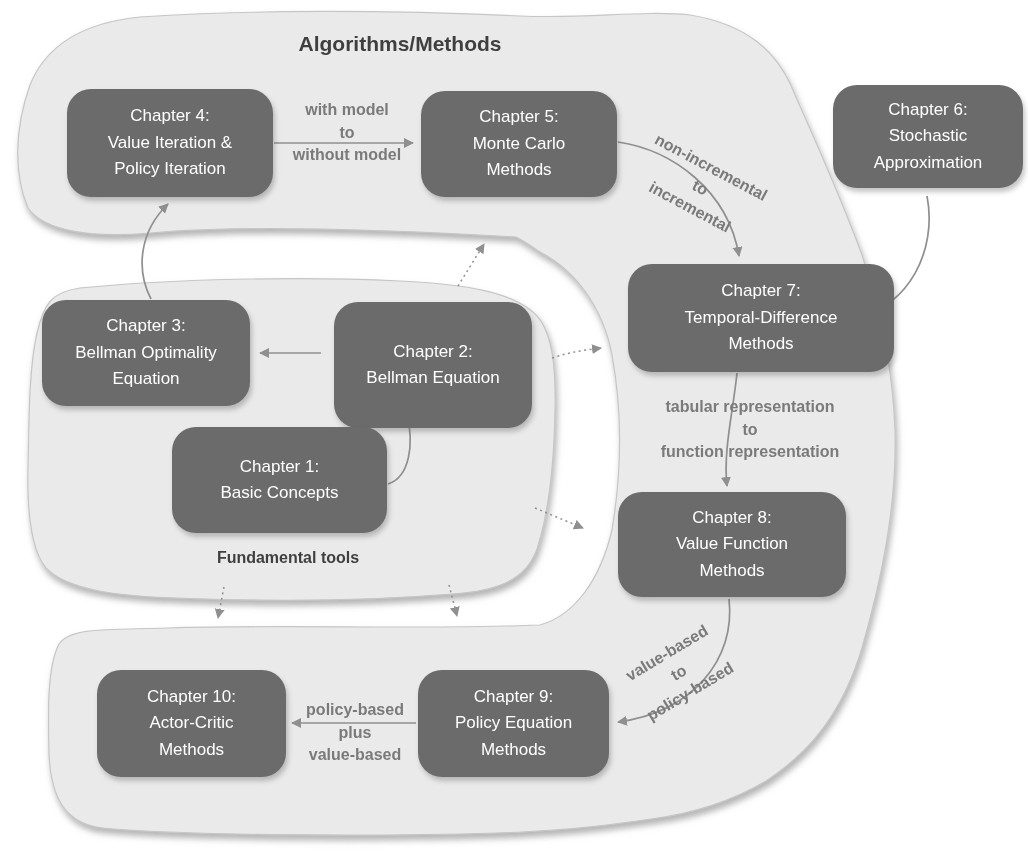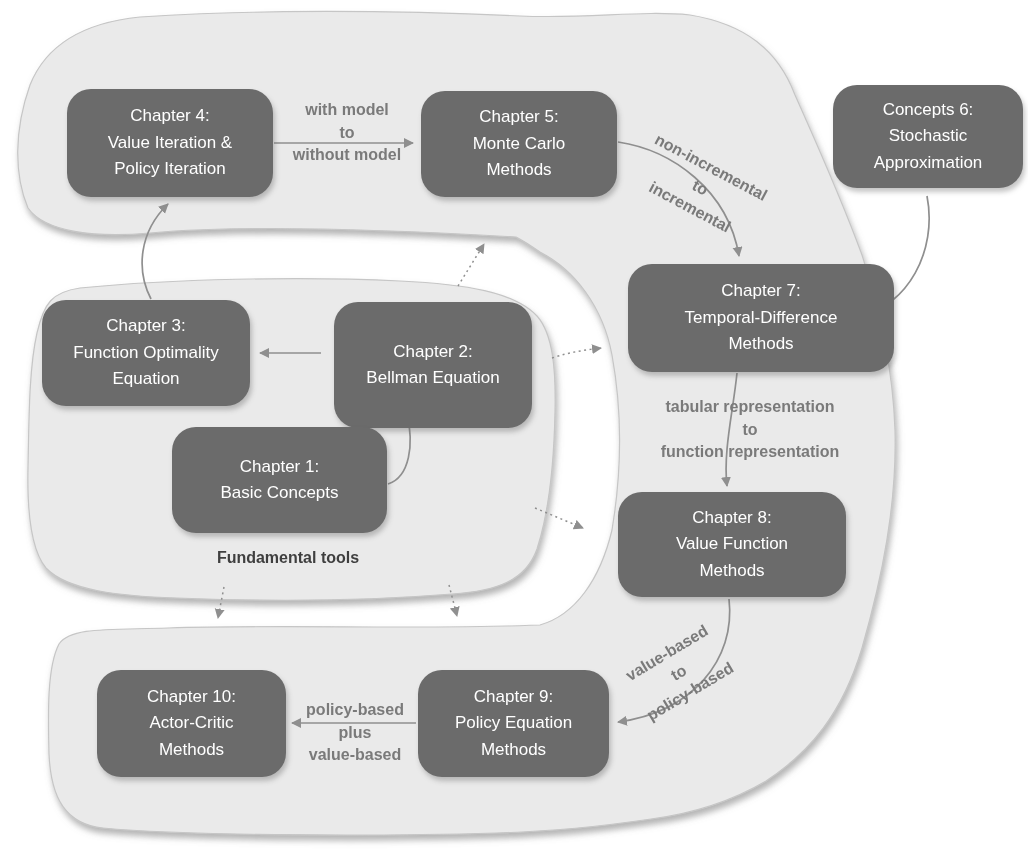--- a/index.html
+++ b/index.html
@@ -90,45 +90,46 @@
 
     <g fill="none" stroke="#8f8f8f" stroke-width="1.5" stroke-dasharray="2 3.5">
       <path d="M 458,286 L 484,244" marker-end="url(#ah)"></path>
       <path d="M 552,358 C 570,352 585,350 601,348" marker-end="url(#ah)"></path>
       <path d="M 535,508 L 583,528" marker-end="url(#ah)"></path>
       <path d="M 224,587 L 218,618" marker-end="url(#ah)"></path>
       <path d="M 449,585 L 457,616" marker-end="url(#ah)"></path>
     </g>
   </svg>
 
+  <div class="rtitle" style="left:260px;top:32px;width:280px">Algorithms/Methods</div>
   <div class="rtitle" style="left:158px;top:549px;width:260px;font-size:16px">Fundamental tools</div>
 
   <div class="node" style="left:67px;top:89px;width:206px;height:108px">Chapter 4:
 Value Iteration &amp;
 Policy Iteration</div>
   <div class="node" style="left:421px;top:91px;width:196px;height:106px">Chapter 5:
 Monte Carlo
 Methods</div>
-  <div class="node" style="left:833px;top:85px;width:190px;height:103px">Concepts 6:
+  <div class="node" style="left:833px;top:85px;width:190px;height:103px">Chapter 6:
 Stochastic
 Approximation</div>
   <div class="node" style="left:628px;top:264px;width:266px;height:108px">Chapter 7:
 Temporal-Difference
 Methods</div>
   <div class="node" style="left:618px;top:492px;width:228px;height:105px">Chapter 8:
 Value Function
 Methods</div>
   <div class="node" style="left:418px;top:670px;width:191px;height:107px">Chapter 9:
 Policy Equation
 Methods</div>
   <div class="node" style="left:97px;top:670px;width:189px;height:107px">Chapter 10:
 Actor-Critic
 Methods</div>
   <div class="node" style="left:42px;top:300px;width:208px;height:106px">Chapter 3:
-Function Optimality
+Bellman Optimality
 Equation</div>
   <div class="node" style="left:334px;top:302px;width:198px;height:126px">Chapter 2:
 Bellman Equation</div>
   <div class="node" style="left:172px;top:427px;width:215px;height:106px">Chapter 1:
 Basic Concepts</div>
 
   <div class="elabel" style="left:263px;top:99px;width:168px">with model
 to
 without model</div>
   <div class="elabel rot28" style="left:625px;top:154px;width:150px">non-incremental

